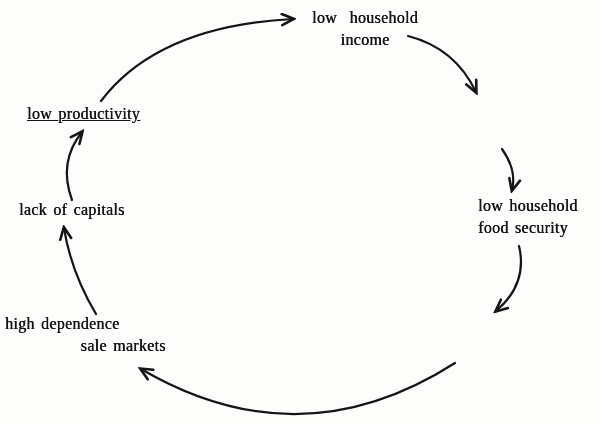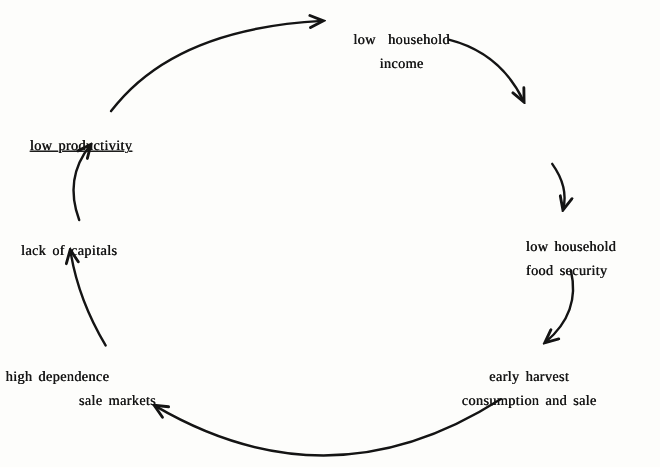--- a/index.html
+++ b/index.html
@@ -20,26 +20,25 @@
   }
   .arrows path.edge {
     fill: none;
     stroke: #141414;
     stroke-width: 2.2;
     stroke-linecap: round;
   }
   .node {
     position: absolute;
     white-space: pre-wrap;
-    font-size: 13px;
+    font-size: 16px;
     line-height: 22px;
     letter-spacing: 0.3px;
     word-spacing: 2px;
     text-shadow: 0.4px 0 0 currentColor; 
-    margin-top: 18px;
   }
   .node.center { text-align: center; }
 </style>
 </head>
 <body>
 
 <div class="stage">
 
   <svg class="arrows" viewBox="0 0 600 425" xmlns="http://www.w3.org/2000/svg" aria-hidden="true">
     <defs>
@@ -57,22 +56,20 @@
     <path class="edge" d="M 72,200 Q 58,162 82,132" marker-end="url(#vhead)"></path>
   </svg>
 
   <div class="node center" style="left:298px; top:7px; width:134px;">low  household
 income</div>
 
 
   <div class="node" style="left:478px; top:195px; width:120px;">low household
 food security</div>
 
-  <div class="node center" style="left:388px; top:313px; width:186px;">early harvest
-consumption and sale</div>
 
   <div class="node" style="left:5px; top:313px; width:180px;">high dependence
             sale markets</div>
 
   <div class="node" style="left:19px; top:199px; width:140px;">lack of capitals</div>
 
   <div class="node" style="left:27px; top:103px; width:140px;text-decoration:underline;">low productivity</div>
 
 </div>
 

